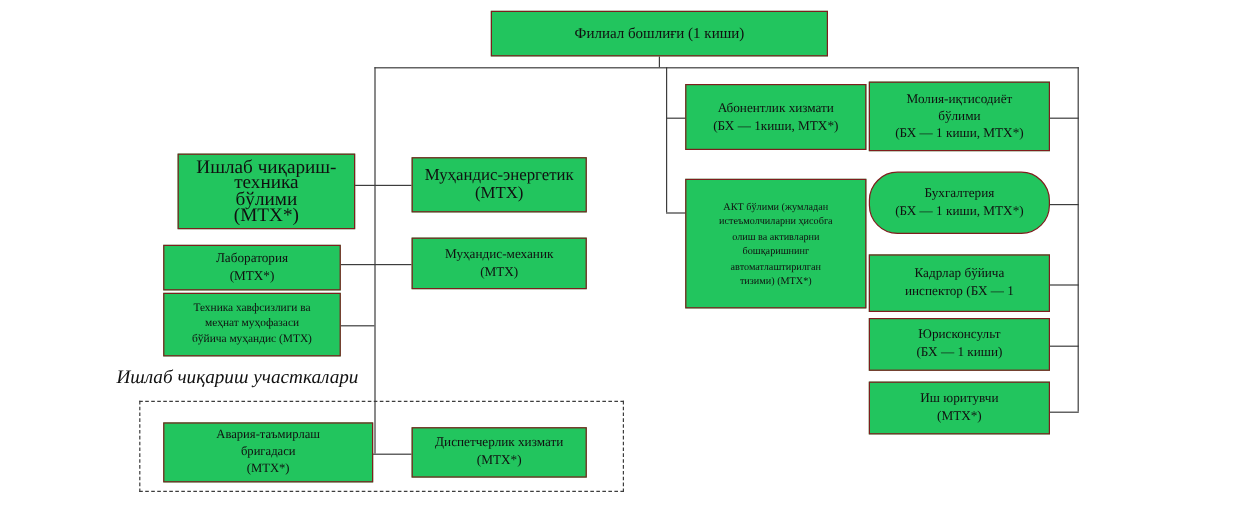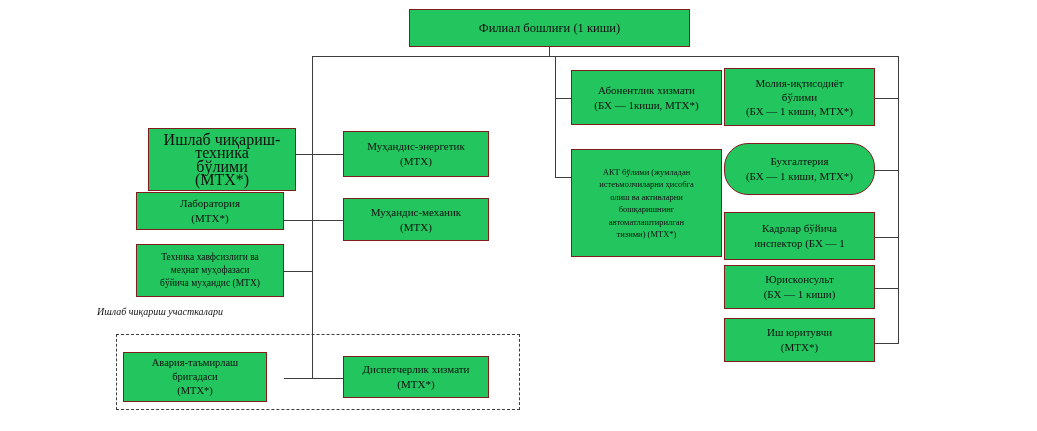--- a/index.html
+++ b/index.html
@@ -38,27 +38,27 @@
   .n-abon   { left: 571px; top: 70px;  width: 151px; height: 55px;  font-size: 11px;   line-height: 15px; text-align: center; }
   .n-akt    { left: 571px; top: 149px; width: 151px; height: 108px; font-size: 8.5px;  line-height: 12.5px; }
 
   .n-moliya { left: 724px; top: 68px;  width: 151px; height: 58px;  font-size: 11px;   line-height: 14px; text-align: center; }
   .n-buhg   { left: 724px; top: 143px; width: 151px; height: 52px;  font-size: 11px;   line-height: 15px; border-radius: 24px; }
   .n-kadr   { left: 724px; top: 212px; width: 151px; height: 48px;  font-size: 11px;   line-height: 15px; }
   .n-yuris  { left: 724px; top: 265px; width: 151px; height: 44px;  font-size: 11px;   line-height: 15px; }
   .n-ish    { left: 724px; top: 318px; width: 151px; height: 44px;  font-size: 11px;   line-height: 15px; }
 
   .n-ishlab { left: 136px; top: 128px; width: 148px; height: 63px;  font-size: 16px;   line-height: 13.5px; margin-left: 12px; }
-  .n-lab    { left: 136px; top: 192px; width: 148px; height: 38px;  font-size: 11px;   line-height: 15px; }
+  .n-lab    { left: 136px; top: 204px; width: 148px; height: 38px;  font-size: 11px;   line-height: 15px; }
   .n-texnik { left: 136px; top: 244px; width: 148px; height: 53px;  font-size: 9.5px;  line-height: 13px; }
 
-  .n-energ  { left: 343px; top: 131px; width: 146px; height: 46px;  font-size: 11px;   line-height: 15px; justify-content: flex-end; }
+  .n-energ  { left: 343px; top: 131px; width: 146px; height: 46px;  font-size: 14px;   line-height: 15px; justify-content: flex-end; }
   .n-mexan  { left: 343px; top: 198px; width: 146px; height: 43px;  font-size: 11px;   line-height: 15px; }
 
-  .n-avar   { left: 123px; top: 352px; width: 144px; height: 50px;  font-size: 10.5px; line-height: 14px; }
+  .n-avar   { left: 136px; top: 352px; width: 175px; height: 50px;  font-size: 10.5px; line-height: 14px; }
   .n-disp   { left: 343px; top: 356px; width: 146px; height: 42px;  font-size: 11px;   line-height: 15px; }
 
   .conn {
     position: absolute;
     background: #3d3d3d;
     z-index: 1;
   }
   .conn.h { height: 1px; }
   .conn.v { width: 1px; }
 
@@ -98,21 +98,21 @@
   <div class="conn h" style="left:875px; top:237px; width:24px;"></div>
   <div class="conn h" style="left:875px; top:288px; width:24px;"></div>
   <div class="conn h" style="left:875px; top:343px; width:24px;"></div>
 
   <div class="conn h" style="left:284px; top:154px; width:59px;"></div>
   <div class="conn h" style="left:284px; top:220px; width:59px;"></div>
   <div class="conn h" style="left:284px; top:271px; width:28px;"></div>
 
   <div class="conn h" style="left:284px; top:378px; width:59px;"></div>
 
-  <div class="group-label" style="left:97px; top:306px; font-size:10px;">Ишлаб чиқариш участкалари</div>
+  <div class="group-label" style="left:97px; top:306px; font-size:16px;">Ишлаб чиқариш участкалари</div>
   <div class="group-frame" style="left:116px; top:334px; width:404px; height:76px;"></div>
 
   <div class="node n-root">
     <span class="node-text">Филиал бошлиғи (1 киши)</span>
   </div>
 
   <div class="node n-abon">
     <span class="node-text">Абонентлик хизмати
 (БХ — 1киши, МТХ*)</span>
   </div>

